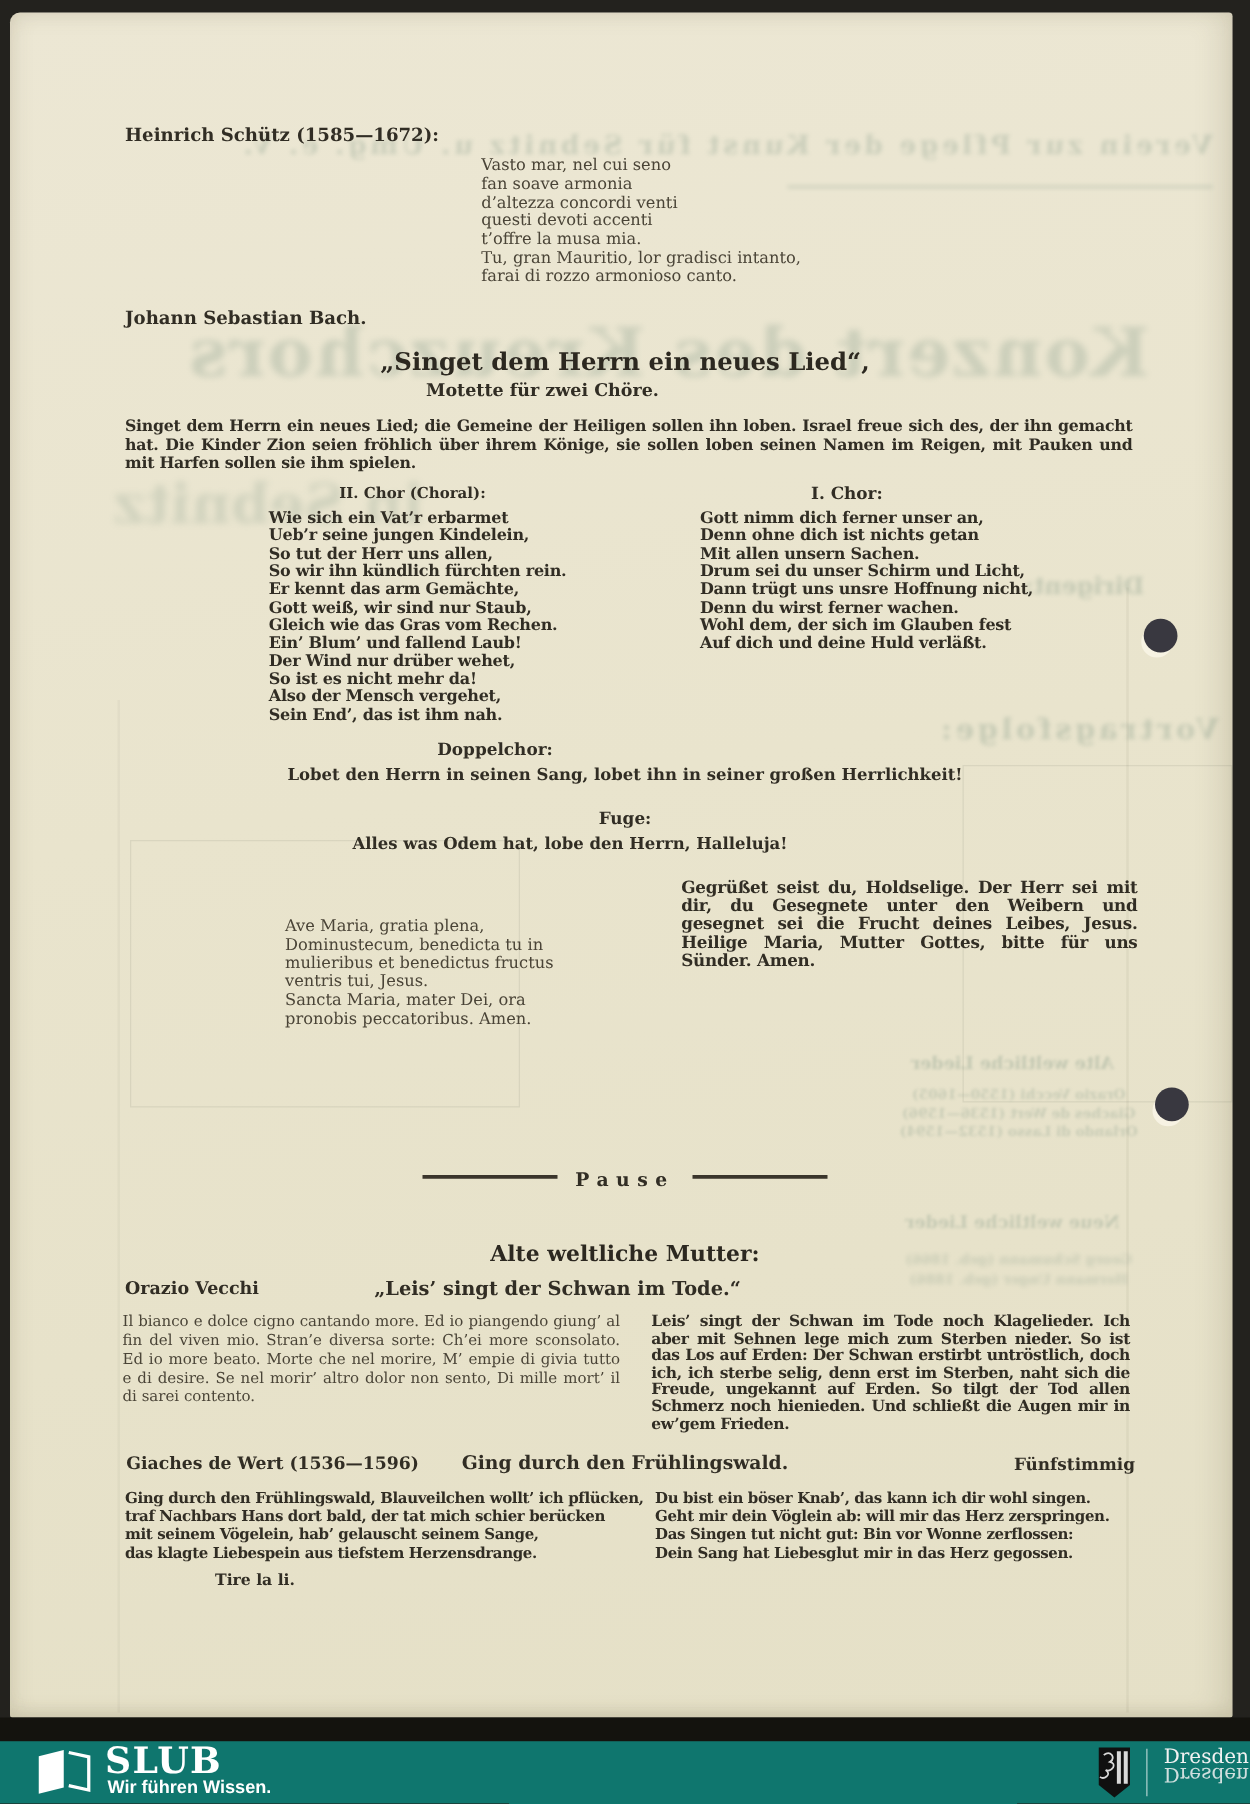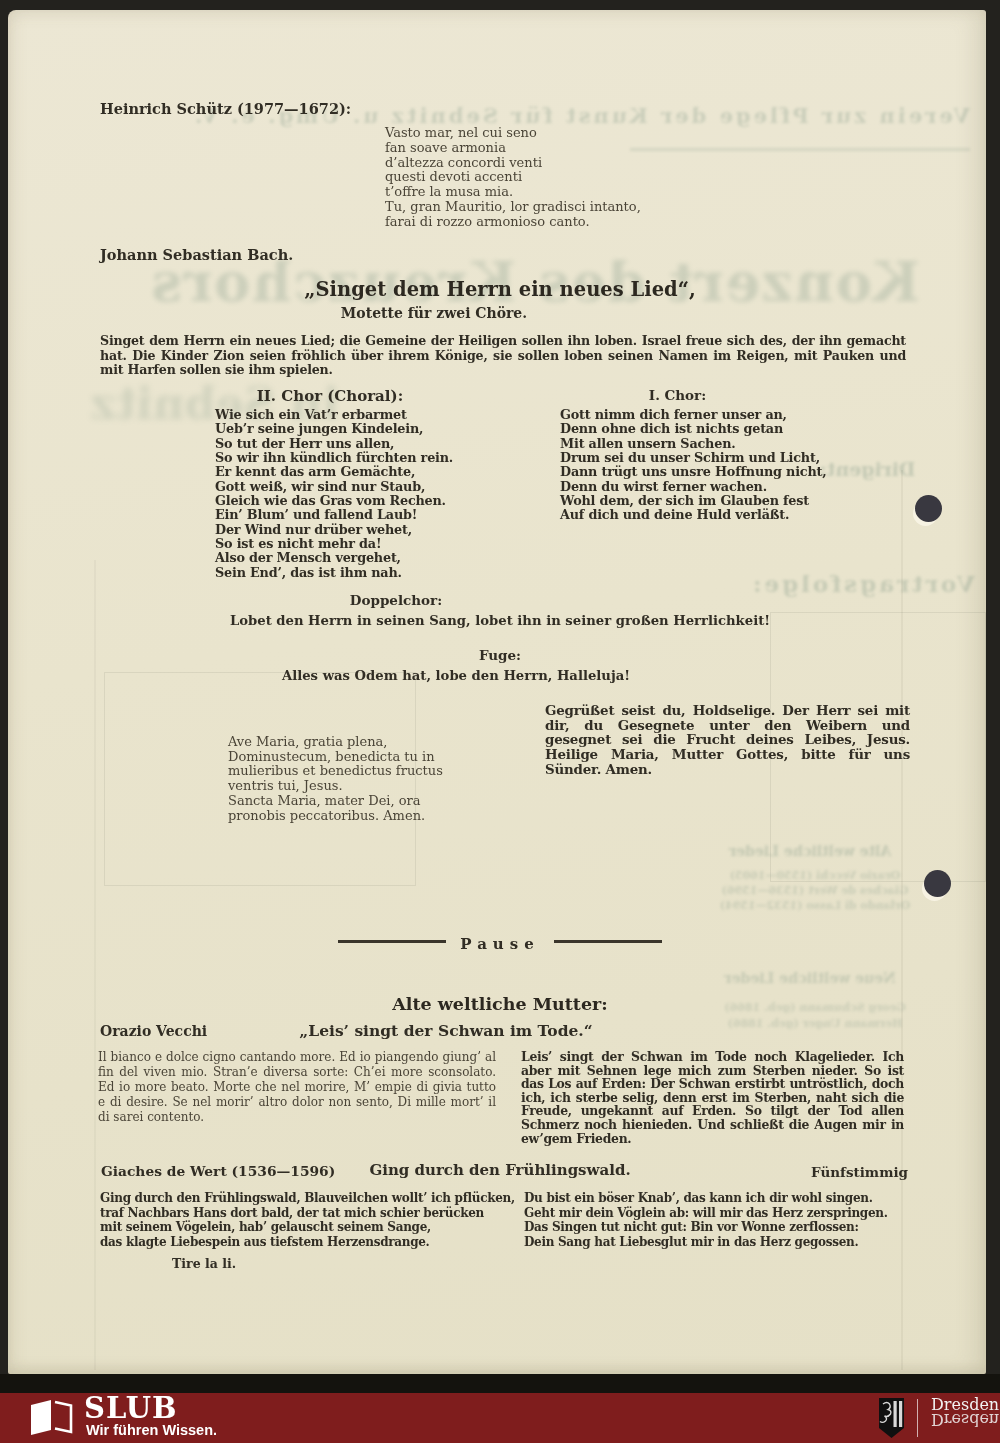--- a/index.html
+++ b/index.html
@@ -20,21 +20,21 @@
   .bleed{position:absolute;transform:scaleX(-1);font-weight:bold;color:#6e8a79;
          white-space:nowrap;font-family:"DejaVu Serif",serif;text-align:center;}
   .crease{position:absolute;background:rgba(40,35,20,.05);}
   .vbox{position:absolute;border:1px solid rgba(60,70,55,.09);}
   .hole{position:absolute;width:27px;height:27px;border-radius:50%;background:#393840;
         box-shadow:-3px 5px 0 -1px rgba(248,244,230,.9);}
   .pdash{display:inline-block;width:108px;height:3px;background:#3a352b;vertical-align:6px;}
   .plabel{letter-spacing:6px;padding:0 14px;}
   
   .strip{position:absolute;left:0;top:1374px;width:1000px;height:19px;background:#14130e;}
-  .footer{position:absolute;left:0;top:1393px;width:1000px;height:50px;background:#7f1d1d;
+  .footer{position:absolute;left:0;top:1393px;width:1000px;height:50px;background:#0f766e;
           font-family:"Liberation Sans",sans-serif;}
   .slub-name{position:absolute;left:84px;top:-2px;font-family:"DejaVu Serif",serif;
              font-weight:bold;font-size:29px;color:#fff;letter-spacing:1px;}
   .slub-tag{position:absolute;left:86px;top:29px;font-weight:bold;font-size:14.5px;color:#fff;}
   .dd-word{position:absolute;left:931px;top:5px;font-family:"DejaVu Serif",serif;
            color:#f2f2f2;font-size:16px;line-height:14px;}
   .dd-word .refl{display:block;transform:scaleY(-1);opacity:.85;}
   .dd-div{position:absolute;left:917px;top:6px;width:1px;height:38px;background:rgba(255,255,255,.65);}
 </style>
 </head>
@@ -53,33 +53,33 @@
   <div class="bleed" style="left:705px;top:843px;width:210px;font-size:14px;opacity:.30;filter:blur(1.4px);">Alte weltliche Lieder</div>
   <div class="bleed" style="left:690px;top:868px;width:250px;font-size:11px;line-height:15px;opacity:.26;filter:blur(1.4px);">Orazio Vecchi (1550—1605)<br>Giaches de Wert (1536—1596)<br>Orlando di Lasso (1532—1594)</div>
   <div class="bleed" style="left:705px;top:970px;width:210px;font-size:14px;opacity:.28;filter:blur(1.4px);">Neue weltliche Lieder</div>
   <div class="bleed" style="left:690px;top:1000px;width:250px;font-size:11px;line-height:16px;opacity:.24;filter:blur(1.5px);">Georg Schumann (geb. 1866)<br>Hermann Unger (geb. 1886)</div>
   <div class="vbox" style="left:104px;top:672px;width:310px;height:212px;"></div>
   <div class="vbox" style="left:770px;top:612px;width:214px;height:268px;"></div>
 
   <div class="crease" style="left:901px;top:470px;width:2px;height:900px;"></div>
   <div class="crease" style="left:94px;top:560px;width:2px;height:810px;opacity:.7;"></div>
 
-  <div class="t f nw" style="left:100px;top:100px;font-size:14.5px;">Heinrich Schütz (1977—1672):</div>
+  <div class="t f nw" style="left:100px;top:100px;font-size:14.5px;">Heinrich Schütz (1585—1672):</div>
 
   <div class="t r nw" style="left:385px;top:126px;font-size:13px;line-height:14.8px;">Vasto mar, nel cui seno<br>fan soave armonia<br>d’altezza concordi venti<br>questi devoti accenti<br>t’offre la musa mia.<br>Tu, gran Mauritio, lor gradisci intanto,<br>farai di rozzo armonioso canto.</div>
 
   <div class="t f nw" style="left:100px;top:246px;font-size:14.5px;">Johann Sebastian Bach.</div>
 
   <div class="t f c" style="left:0px;top:278px;width:1000px;font-size:19.5px;color:#2c2820;">„Singet dem Herrn ein neues Lied“,</div>
 
   <div class="t f c" style="left:0px;top:305px;width:868px;font-size:14px;">Motette für zwei Chöre.</div>
 
   <div class="t f just" style="left:100px;top:334px;width:806px;font-size:12.6px;line-height:14.5px;letter-spacing:-0.2px;">Singet dem Herrn ein neues Lied; die Gemeine der Heiligen sollen ihn loben.  Israel freue sich des, der ihn gemacht hat. Die Kinder Zion seien fröhlich über ihrem Könige, sie sollen loben seinen Namen im Reigen, mit Pauken und mit Harfen sollen sie ihm spielen.</div>
 
-  <div class="t f c" style="left:215px;top:387px;width:230px;font-size:15px;">II. Chor (Choral):</div>
+  <div class="t f c" style="left:215px;top:387px;width:230px;font-size:12px;">II. Chor (Choral):</div>
   <div class="t f nw" style="left:215px;top:408px;font-size:12.8px;line-height:14.35px;letter-spacing:-0.2px;">Wie sich ein Vat’r erbarmet<br>Ueb’r seine jungen Kindelein,<br>So tut der Herr uns allen,<br>So wir ihn kündlich fürchten rein.<br>Er kennt das arm Gemächte,<br>Gott weiß, wir sind nur Staub,<br>Gleich wie das Gras vom Rechen.<br>Ein’ Blum’ und fallend Laub!<br>Der Wind nur drüber wehet,<br>So ist es nicht mehr da!<br>Also der Mensch vergehet,<br>Sein End’, das ist ihm nah.</div>
 
   <div class="t f c" style="left:560px;top:387px;width:235px;font-size:13.5px;">I. Chor:</div>
   <div class="t f nw" style="left:560px;top:408px;font-size:12.8px;line-height:14.35px;letter-spacing:-0.2px;">Gott nimm dich ferner unser an,<br>Denn ohne dich ist nichts getan<br>Mit allen unsern Sachen.<br>Drum sei du unser Schirm und Licht,<br>Dann trügt uns unsre Hoffnung nicht,<br>Denn du wirst ferner wachen.<br>Wohl dem, der sich im Glauben fest<br>Auf dich und deine Huld verläßt.</div>
 
   <div class="t f c" style="left:0px;top:592px;width:792px;font-size:13.5px;">Doppelchor:</div>
   <div class="t f c" style="left:0px;top:613px;width:1000px;font-size:13.2px;">Lobet den Herrn in seinen Sang, lobet ihn in seiner großen Herrlichkeit!</div>
 
   <div class="t f c" style="left:0px;top:647px;width:1000px;font-size:13.5px;">Fuge:</div>
   <div class="t f c" style="left:0px;top:668px;width:912px;font-size:13.2px;">Alles was Odem hat, lobe den Herrn, Halleluja!</div>

